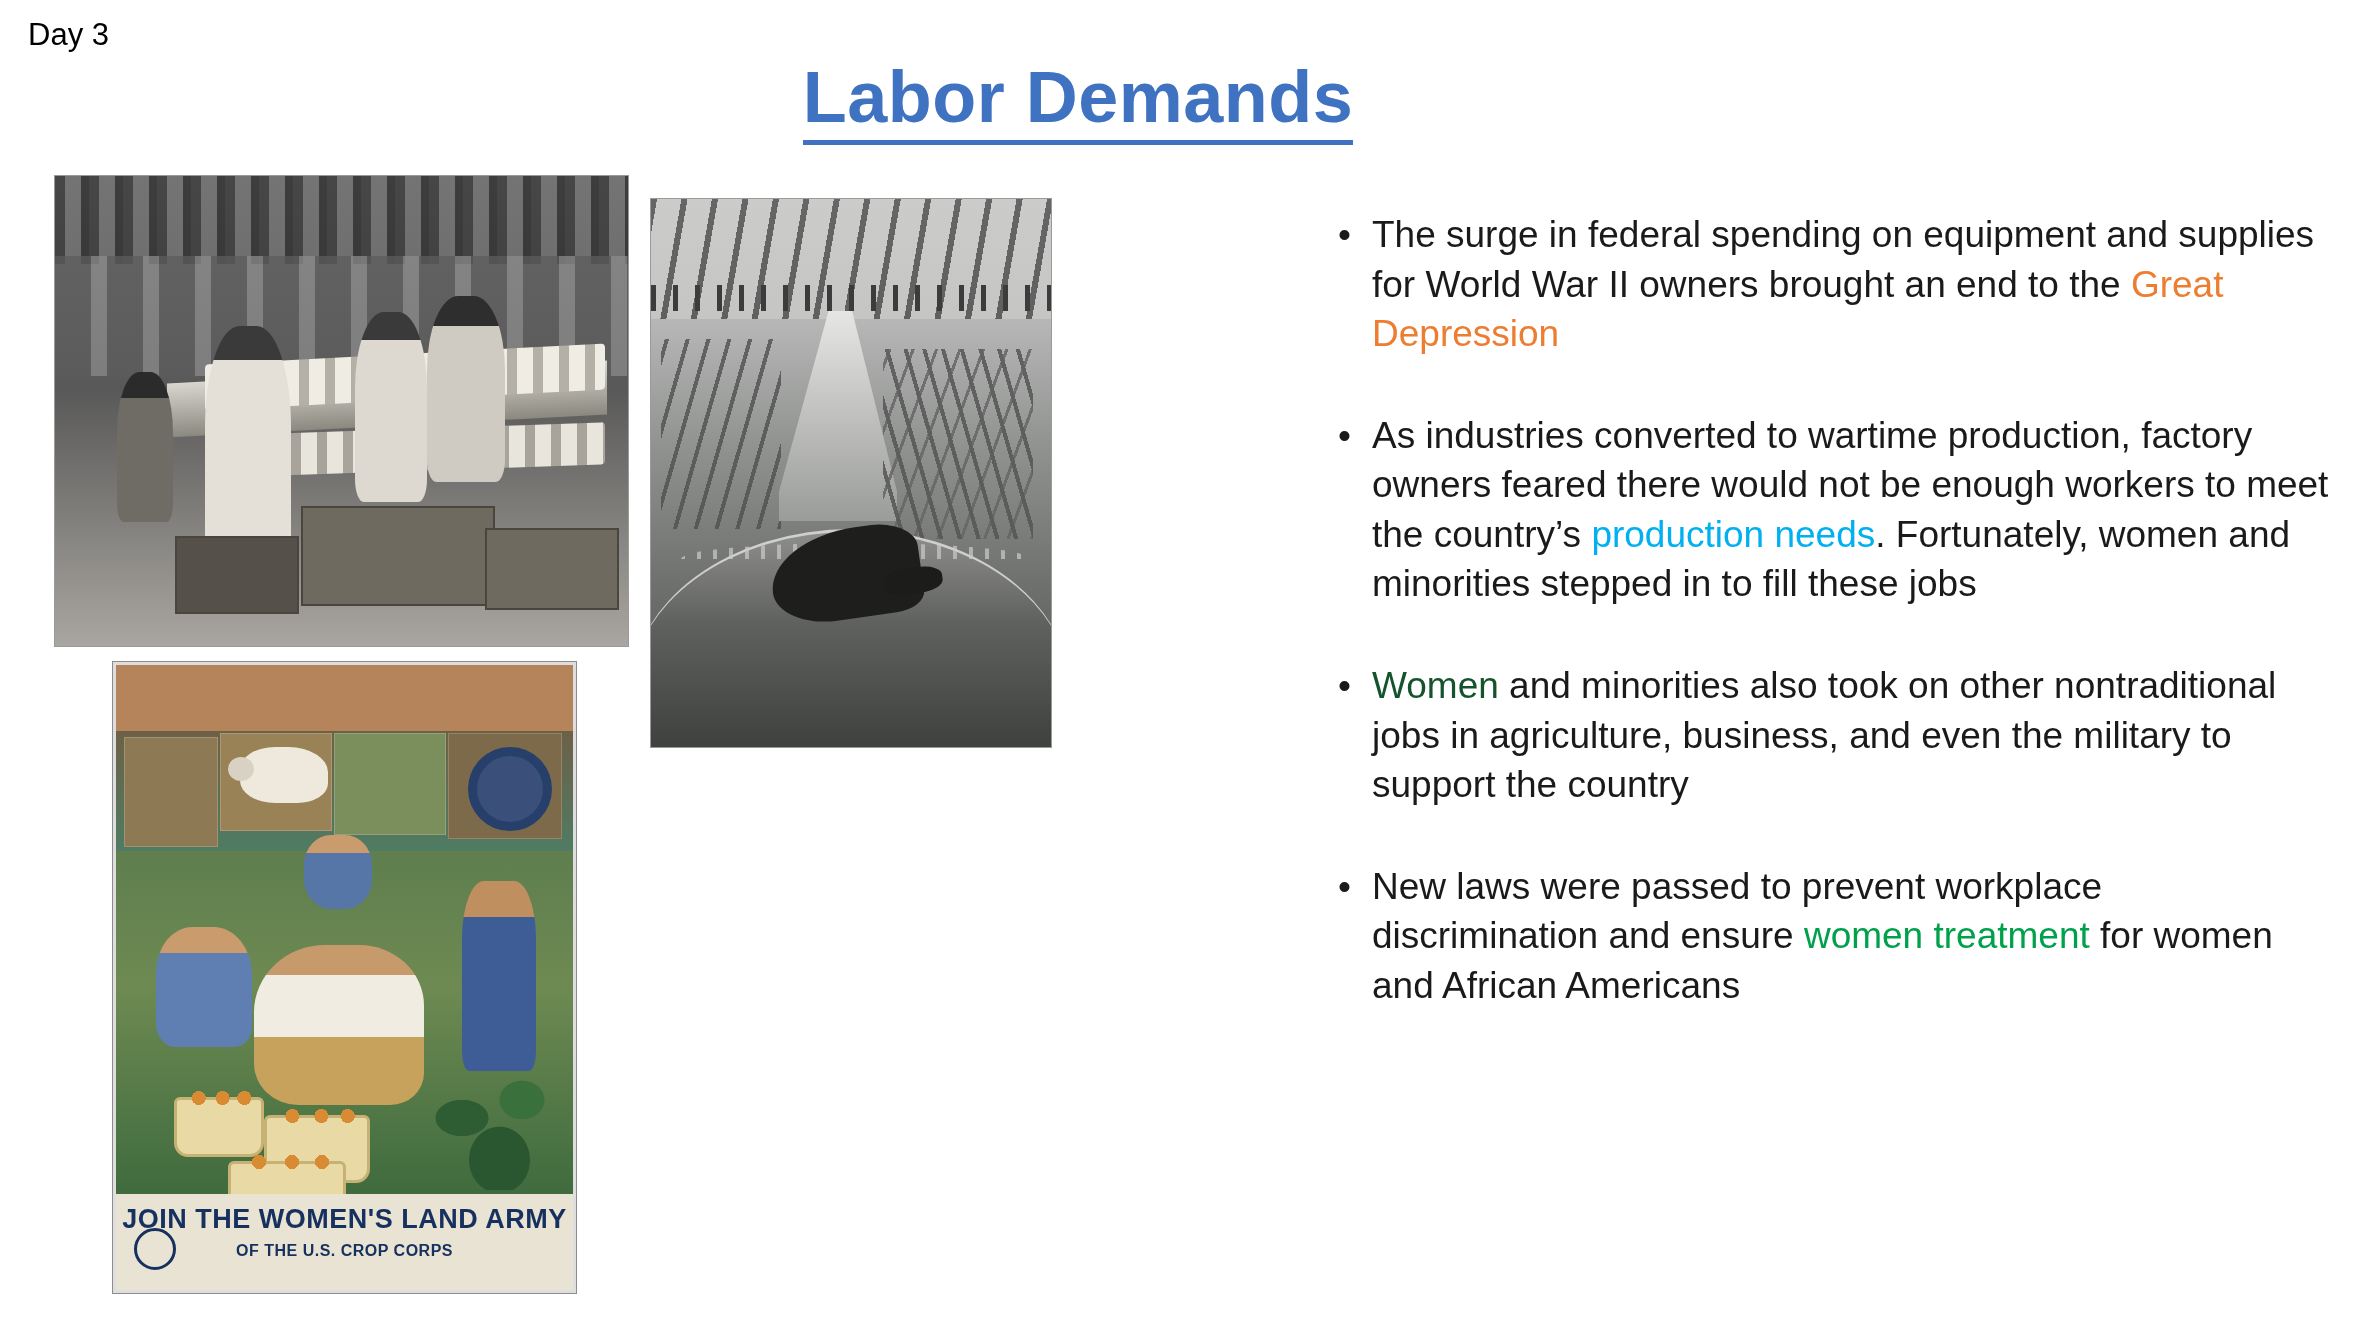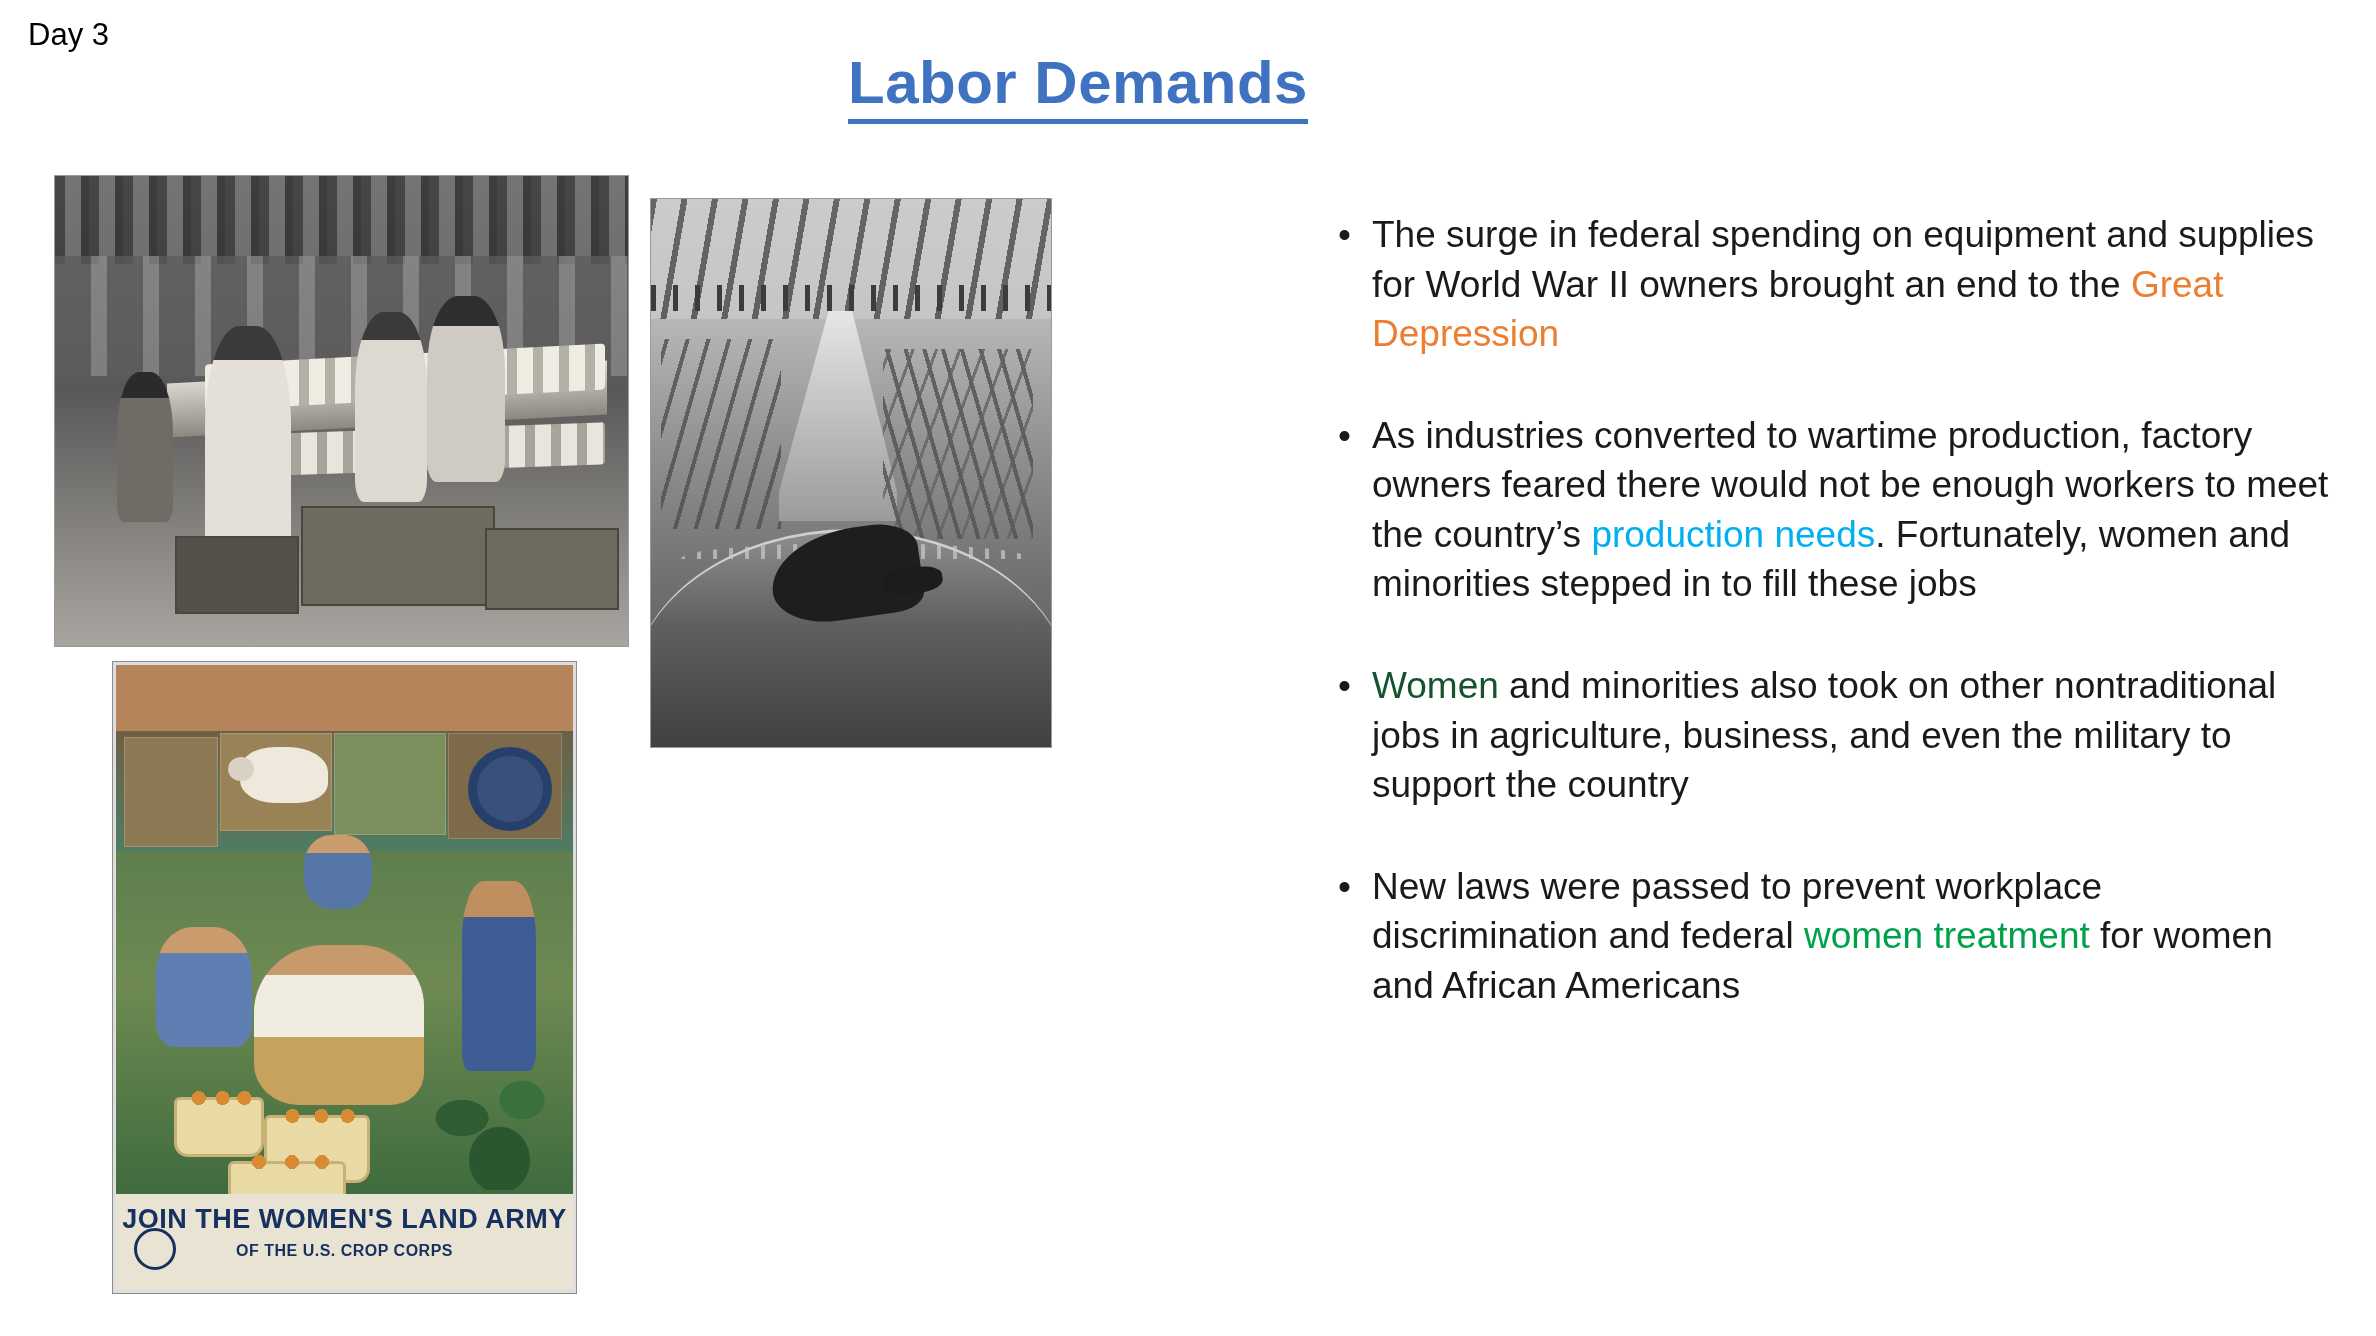--- a/index.html
+++ b/index.html
@@ -28,23 +28,23 @@
     top: 16px;
     font-size: 31px;
     color: #000000;
     line-height: 1.2;
   }
 
   .slide-title {
     position: absolute;
     left: 0;
     right: 0;
-    top: 48px;
+    top: 56px;
     text-align: center;
-    font-size: 60px;
+    font-size: 72px;
     font-weight: bold;
     color: #3f72c0;
     letter-spacing: 0.5px;
   }
   .slide-title .tx {
     display: inline-block;
     border-bottom: 5px solid #3f72c0;
     padding-bottom: 2px;
     margin-left: -220px;
   }
@@ -410,17 +410,17 @@
       <span>As industries converted to wartime production, factory owners feared there would not be enough workers to meet the country’s </span><span class="hl-cyan">production needs</span><span>. Fortunately, women and minorities stepped in to fill these jobs</span>
     </div>
 
     <div class="bullet">
       <span class="dot">•</span>
       <span class="hl-red">Women</span><span> and minorities also took on other nontraditional jobs in agriculture, business, and even the military to support the country</span>
     </div>
 
     <div class="bullet">
       <span class="dot">•</span>
-      <span>New laws were passed to prevent workplace discrimination and federal </span><span class="hl-green">women treatment</span><span> for women and African Americans</span>
+      <span>New laws were passed to prevent workplace discrimination and ensure </span><span class="hl-green">women treatment</span><span> for women and African Americans</span>
     </div>
 
   </div>
 </div>
 
 </body></html>

